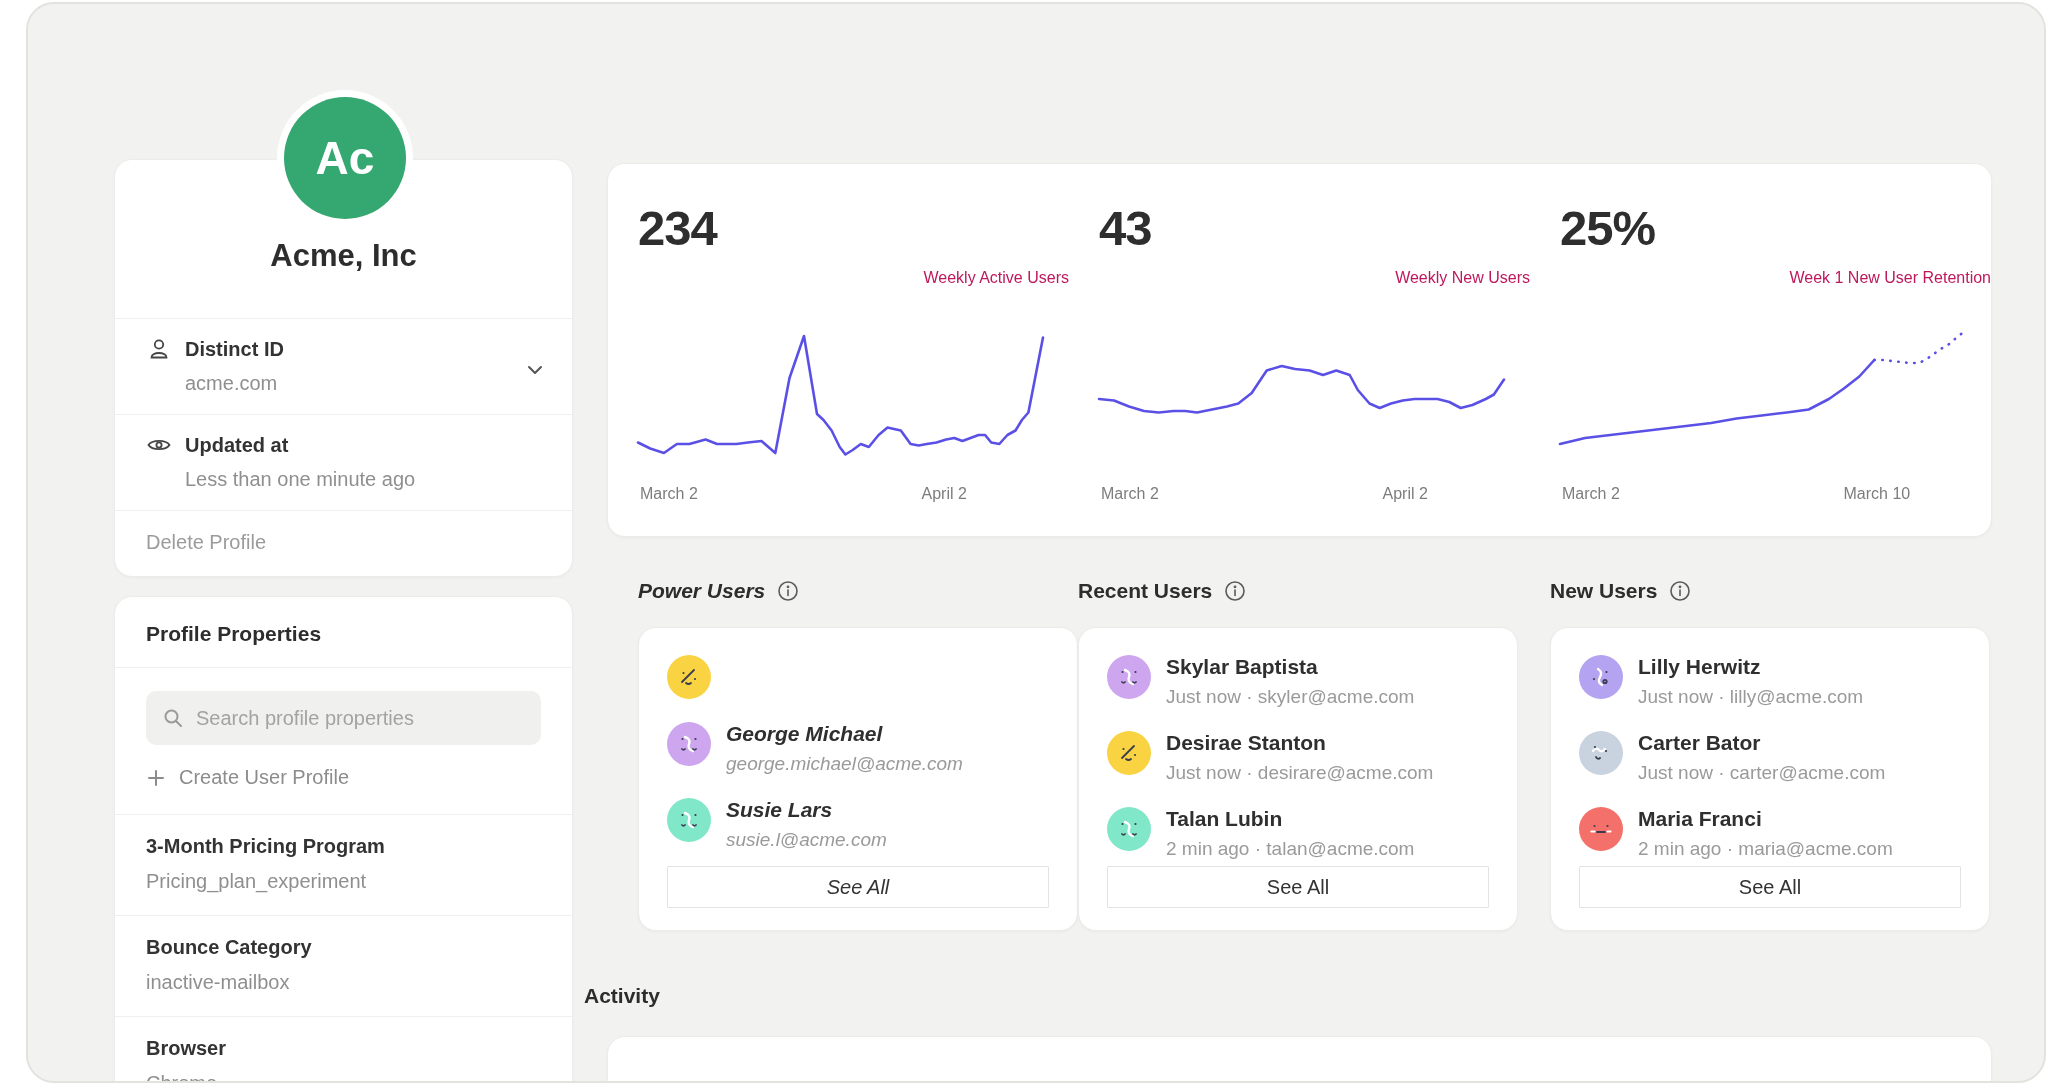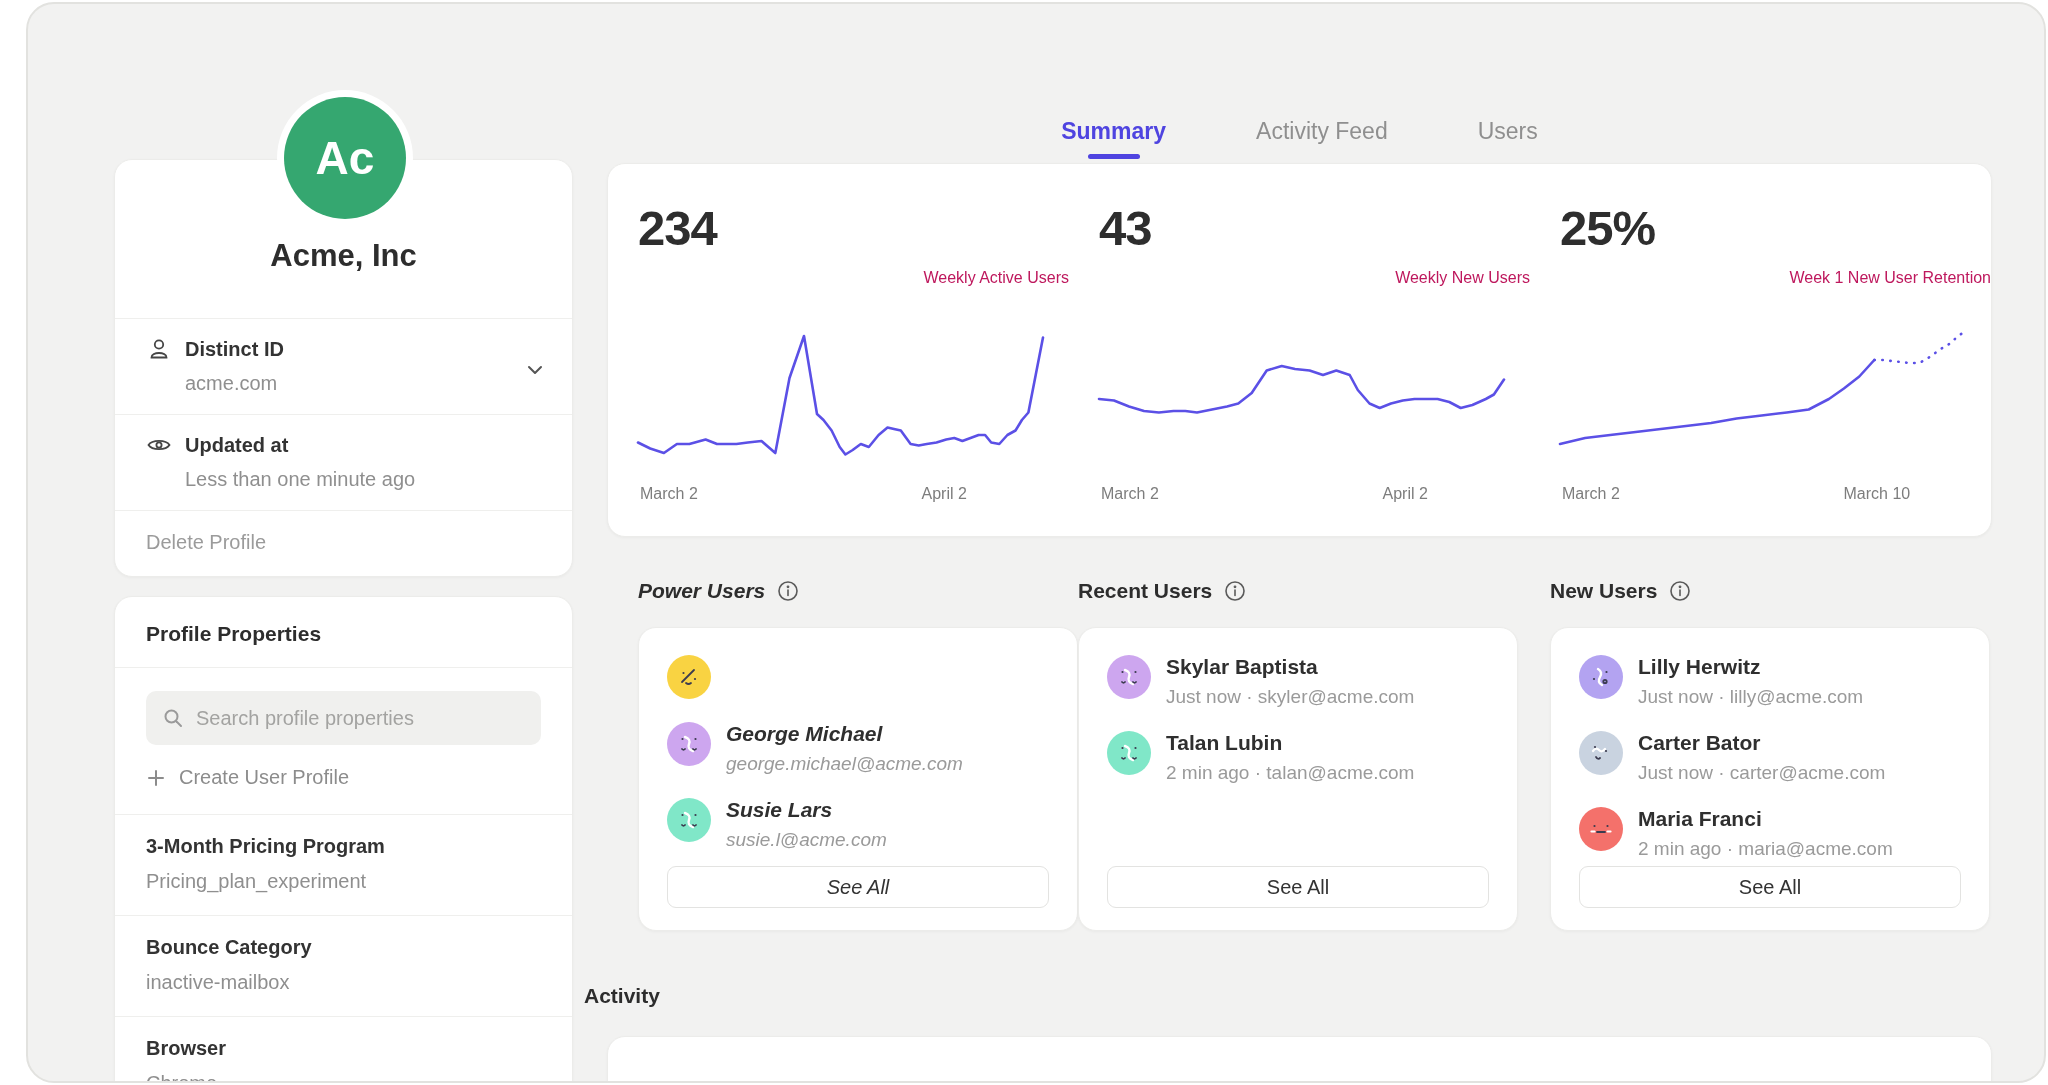--- a/index.html
+++ b/index.html
@@ -69,21 +69,21 @@
   .list-heading { display:flex; align-items:center; gap:12px; font-size:21px; font-weight:700; color:#2d2d2d; }
   .info-ic { width:22px; height:22px; color:#5a5a5a; cursor:pointer; }
   .list-card { margin-top:24px; height:304px; position:relative; padding:27px 28px 0; }
   .urow { display:flex; align-items:flex-start; gap:15px; margin-bottom:23px; cursor:pointer; }
   .uavatar { width:44px; height:44px; border-radius:50%; flex:0 0 44px;
              display:flex; align-items:center; justify-content:center; }
   .uavatar svg { width:30px; height:30px; }
   .uname { font-size:21px; font-weight:700; color:#2f2f2f; }
   .umeta { font-size:19px; color:#9a9a9a; margin-top:7px; }
   .see-all { position:absolute; left:28px; right:28px; bottom:22px; height:42px;
-             border:1px solid #e3e3e1; border-radius:9px; background:#fff;
+             border:1px solid #e3e3e1; border-radius:1px; background:#fff;
              display:flex; align-items:center; justify-content:center;
              font-size:20px; color:#333; cursor:pointer; }
 
   
   .activity-heading { position:absolute; left:556px; top:980px; font-size:21px; font-weight:700; color:#2d2d2d; }
   .activity-card { position:absolute; left:579px; top:1032px; width:1385px; height:280px; display:flex; }
   .activity-card .stat-col { padding-top:44px; }
 </style>
 </head>
 <body>
@@ -157,32 +157,20 @@
     <div class="propitem">
       <div class="pi-label">Bounce Category</div>
       <div class="pi-value">inactive-mailbox</div>
     </div>
     <div class="propitem">
       <div class="pi-label">Browser</div>
       <div class="pi-value">Chrome</div>
     </div>
   </section>
 
-  <nav class="tabs">
-    <div class="tab active">
-      <span class="tab-label">Summary</span>
-      <div class="tab-underline"></div>
-    </div>
-    <div class="tab">
-      <span class="tab-label">Activity Feed</span>
-    </div>
-    <div class="tab">
-      <span class="tab-label">Users</span>
-    </div>
-  </nav>
 
   <section class="card stats-card">
     <div class="stat-col">
       <div class="stat-value">234</div>
       <div class="stat-label">Weekly Active Users</div>
       <svg class="spark" viewBox="0 0 405 150" preserveAspectRatio="none">
           <polyline points="0.0,121.5 12.2,127.5 25.9,132.0 38.9,123.0 51.4,123.0 67.6,118.5 79.0,123.0 98.4,123.0 109.8,121.5 123.5,120.0 137.3,132.0 151.5,57.0 166.0,15.0 179.0,93.0 185.5,99.0 193.6,109.5 201.7,126.0 207.4,133.5 214.7,129.0 222.8,123.0 230.8,126.0 240.6,114.0 249.5,106.5 256.0,108.0 262.8,109.5 272.6,123.0 280.7,124.5 288.8,123.0 298.5,121.5 308.2,118.5 316.3,117.0 324.4,120.0 332.5,117.0 340.6,114.0 347.1,114.0 353.2,121.5 361.3,123.0 369.4,114.0 377.5,109.5 383.9,99.0 390.4,91.5 397.7,54.0 405.0,16.5" fill="none" stroke="#5b50e6" stroke-width="2.6" stroke-linejoin="round" stroke-linecap="round"></polyline>
         </svg>
       <div class="axis">
         <span class="t0">March 2</span>
@@ -287,20 +275,34 @@
               <path d="M8 20 q1.5 1.6 3 0"></path>
               <path d="M19 20 q1.5 1.6 3 0"></path>
           </svg>
         </span>
         <div>
           <div class="uname">Skylar Baptista</div>
           <div class="umeta">Just now · skyler@acme.com</div>
         </div>
       </div>
       <div class="urow">
+        <span class="uavatar" style="background: rgb(249, 211, 66);">
+          <svg viewBox="0 0 30 30" fill="none" stroke="#3b3b4f" stroke-width="1.8" stroke-linecap="round">
+            <line x1="8" y1="20" x2="20" y2="8"></line>
+              <circle cx="9.5" cy="11" r="1.1" fill="#3b3b4f" stroke="none"></circle>
+              <circle cx="21" cy="17" r="1.1" fill="#3b3b4f" stroke="none"></circle>
+              <path d="M12 21 q2.5 2 5 0"></path>
+          </svg>
+        </span>
+        <div>
+          <div class="uname">Desirae Stanton</div>
+          <div class="umeta">Just now · desirare@acme.com</div>
+        </div>
+      </div>
+      <div class="urow">
         <span class="uavatar" style="background: rgb(128, 231, 200);">
           <svg viewBox="0 0 30 30" fill="none" stroke="#3b3b4f" stroke-width="1.8" stroke-linecap="round">
             <path d="M11 8 q6 2 4 7 t4 7" stroke="#ffffff" stroke-width="2.4"></path>
               <circle cx="8.5" cy="10" r="1.1" fill="#3b3b4f" stroke="none"></circle>
               <circle cx="21.5" cy="10" r="1.1" fill="#3b3b4f" stroke="none"></circle>
               <path d="M8 20 q1.5 1.6 3 0"></path>
               <path d="M19 20 q1.5 1.6 3 0"></path>
           </svg>
         </span>
         <div>

